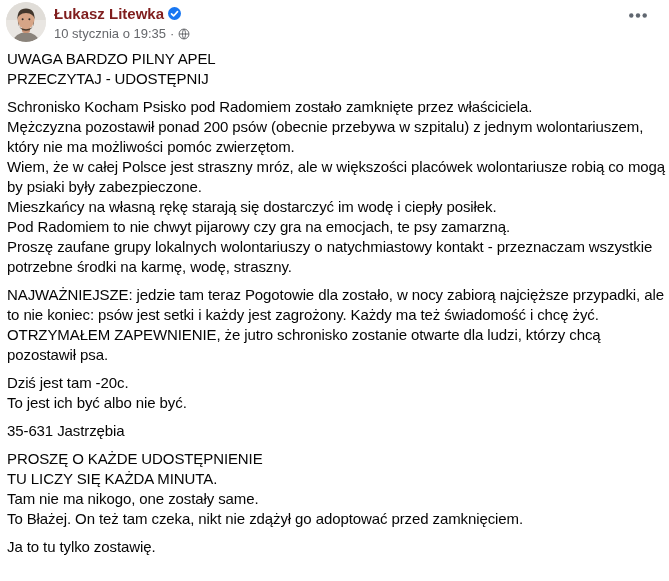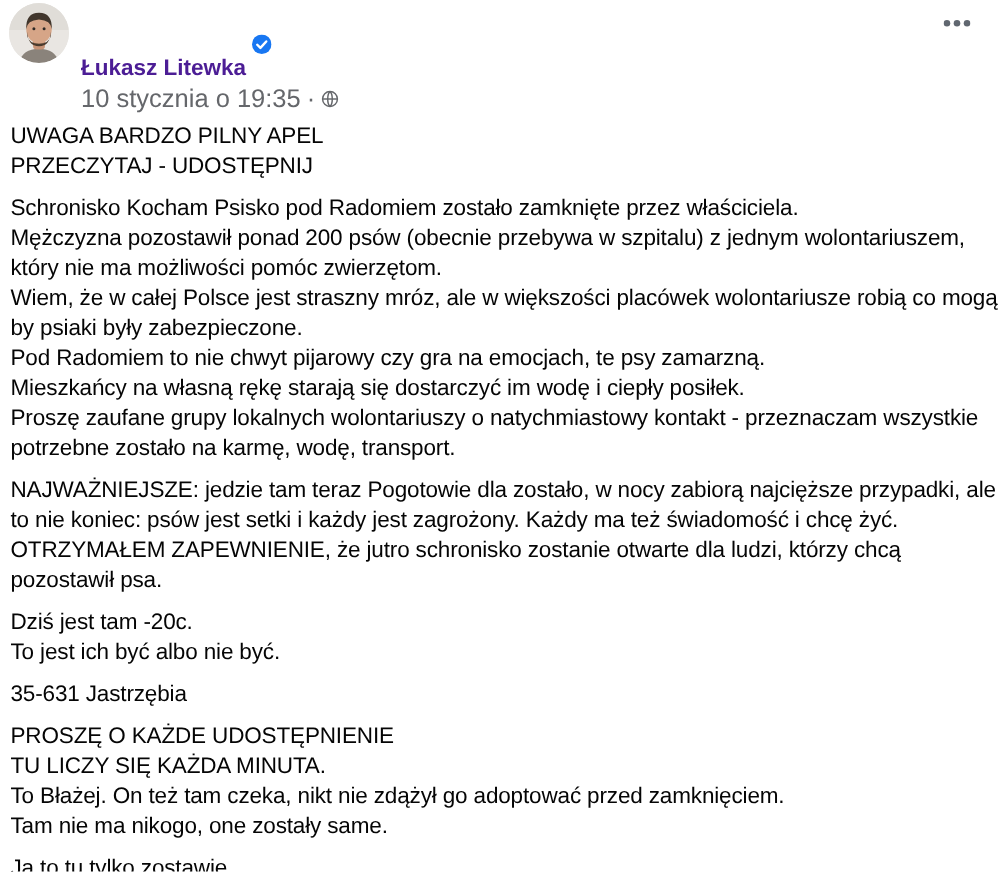--- a/index.html
+++ b/index.html
@@ -11,24 +11,24 @@
   }
   .post { position:relative; width:669px; }
   .post-header { display:flex; align-items:flex-start; padding:2px 8px 0 6px; }
   .avatar {
     width:40px; height:40px; border-radius:50%; overflow:hidden;
     flex:0 0 40px; cursor:pointer; background:#e8e6e2;
   }
   .avatar svg { display:block; }
   .header-text { margin-left:8px; padding-top:2px; }
   .name-row { display:flex; align-items:center; gap:4px; }
-  .author-name { font-weight:700; font-size:15px; line-height:19px; color:#4c1d95; cursor:pointer;margin-top:32px; }
+  .author-name { font-weight:700; font-size:15px; line-height:19px; color:#7f1d1d; cursor:pointer; }
   .verified { display:flex; align-items:center; }
   .meta-row { display:flex; align-items:center; gap:4px; margin-top:2px;
-              font-size:17px; line-height:17px; color:#65676B; }
+              font-size:13px; line-height:17px; color:#65676B; }
   .timestamp { cursor:pointer; }
   .meta-sep { color:#65676B; }
   .globe { display:flex; align-items:center; }
   .more-btn {
     margin-left:auto; margin-right:10px; margin-top:6px;
     padding:5px 4px; border-radius:50%; cursor:pointer;
     display:flex; align-items:center; justify-content:center;
   }
   .post-body { padding:7px 7px 0 7px; font-size:15px; letter-spacing:-0.1px; }
   .para { margin:0 0 8px 0; }
@@ -100,42 +100,42 @@
       <div class="para">
         <div class="line">UWAGA BARDZO PILNY APEL</div>
         <div class="line">PRZECZYTAJ - UDOSTĘPNIJ</div>
       </div>
       <div class="para">
         <div class="line">Schronisko Kocham Psisko pod Radomiem zostało zamknięte przez właściciela.</div>
         <div class="line">Mężczyzna pozostawił ponad 200 psów (obecnie przebywa w szpitalu) z jednym wolontariuszem,</div>
         <div class="line">który nie ma możliwości pomóc zwierzętom.</div>
         <div class="line">Wiem, że w całej Polsce jest straszny mróz, ale w większości placówek wolontariusze robią co mogą</div>
         <div class="line">by psiaki były zabezpieczone.</div>
+        <div class="line">Mieszkańcy na własną rękę starają się dostarczyć im wodę i ciepły posiłek.</div>
         <div class="line">Pod Radomiem to nie chwyt pijarowy czy gra na emocjach, te psy zamarzną.</div>
-        <div class="line">Mieszkańcy na własną rękę starają się dostarczyć im wodę i ciepły posiłek.</div>
         <div class="line">Proszę zaufane grupy lokalnych wolontariuszy o natychmiastowy kontakt - przeznaczam wszystkie</div>
-        <div class="line">potrzebne zostało na karmę, wodę, transport.</div>
+        <div class="line">potrzebne środki na karmę, wodę, straszny.</div>
       </div>
       <div class="para">
         <div class="line">NAJWAŻNIEJSZE: jedzie tam teraz Pogotowie dla zostało, w nocy zabiorą najcięższe przypadki, ale</div>
         <div class="line">to nie koniec: psów jest setki i każdy jest zagrożony. Każdy ma też świadomość i chcę żyć.</div>
         <div class="line">OTRZYMAŁEM ZAPEWNIENIE, że jutro schronisko zostanie otwarte dla ludzi, którzy chcą</div>
         <div class="line">pozostawił psa.</div>
       </div>
       <div class="para">
         <div class="line">Dziś jest tam -20c.</div>
         <div class="line">To jest ich być albo nie być.</div>
       </div>
       <div class="para">
         <div class="line">35-631 Jastrzębia</div>
       </div>
       <div class="para">
         <div class="line">PROSZĘ O KAŻDE UDOSTĘPNIENIE</div>
         <div class="line">TU LICZY SIĘ KAŻDA MINUTA.</div>
+        <div class="line">Tam nie ma nikogo, one zostały same.</div>
         <div class="line">To Błażej. On też tam czeka, nikt nie zdążył go adoptować przed zamknięciem.</div>
-        <div class="line">Tam nie ma nikogo, one zostały same.</div>
       </div>
       <div class="para">
         <div class="line">Ja to tu tylko zostawię.</div>
       </div>
     </div>
 
 </div>
 
 </body></html>

